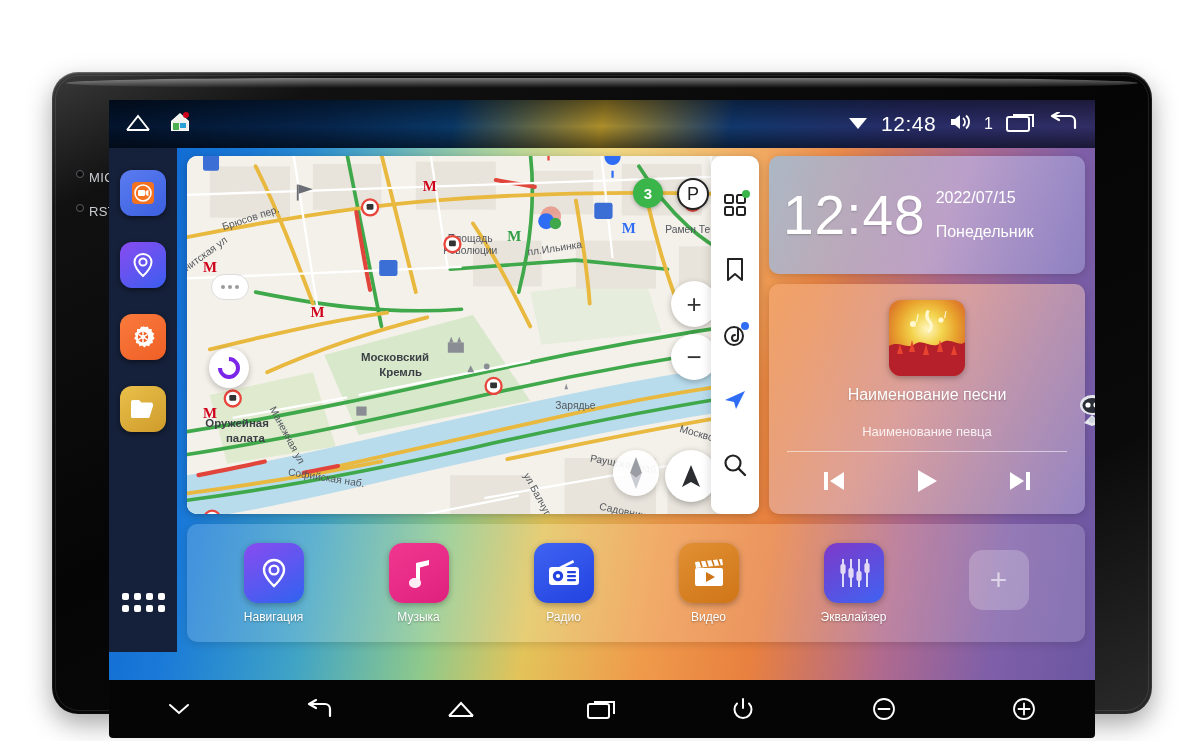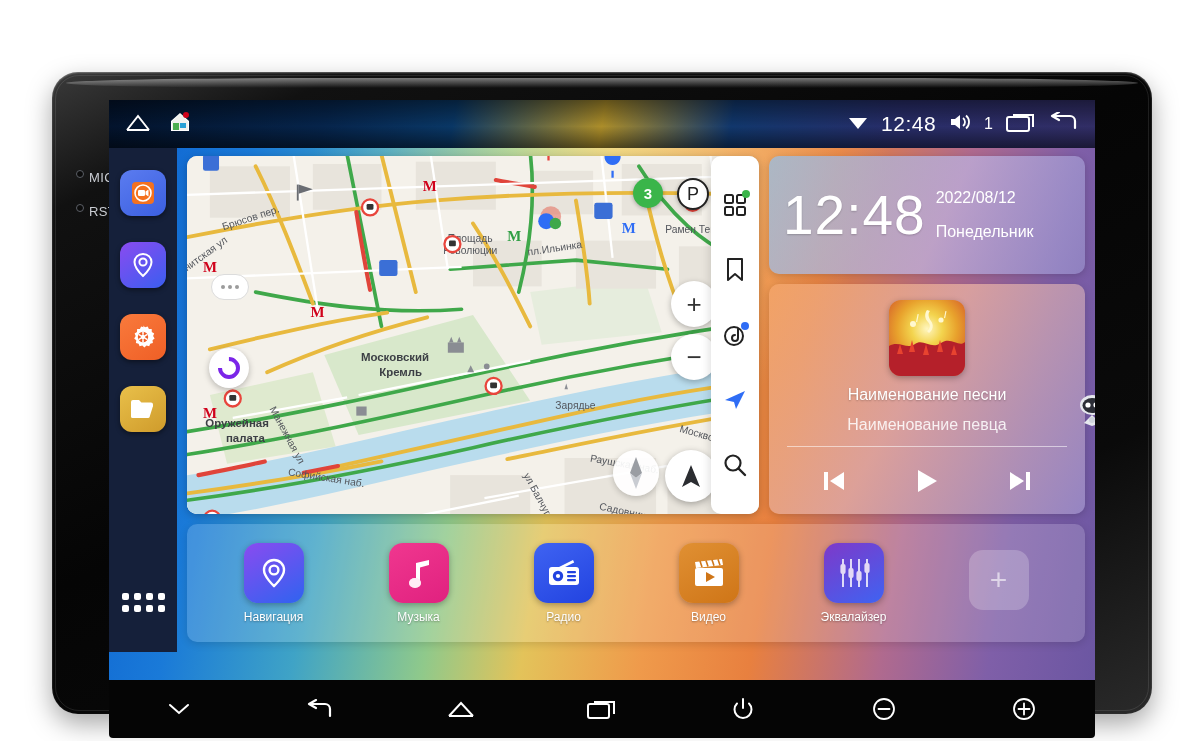--- a/index.html
+++ b/index.html
@@ -197,21 +197,21 @@
     background:linear-gradient(120deg,rgba(243,164,104,.85),rgba(224,168,160,.85) 45%,rgba(155,140,200,.85));
     display:flex; flex-direction:column; align-items:center;
     padding:16px 18px 12px; color:#fff;
     box-shadow:0 2px 8px rgba(0,0,0,.18);
   }
   #album-art{
     width:76px;height:76px;border-radius:12px; overflow:hidden;
     box-shadow:0 2px 6px rgba(0,0,0,.3); flex:0 0 auto;
   }
   #song-title{ margin-top:10px; font-size:16px; text-shadow:0 1px 2px rgba(0,0,0,.25);}
-  #song-artist{ margin-top:12px; font-size:16px; color:rgba(255,255,255,.85);}
+  #song-artist{ margin-top:20px; font-size:13px; color:rgba(255,255,255,.85);}
   #music-div{ width:100%; height:1px; background:rgba(255,255,255,.55); margin:12px 0 0;}
   #music-controls{ margin-top:auto; width:100%; display:flex; justify-content:space-around; align-items:center; padding-bottom:4px;}
   .mc-btn{ width:34px;height:34px; display:flex;align-items:center;justify-content:center;}
 
   
   #robot{
     position:absolute; right:-16px; top:244px; width:38px;height:38px; z-index:6;
   }
 
   
@@ -568,21 +568,21 @@
                   <path d="M15.5 15.5 L22 22" stroke="#222" stroke-width="2.4" stroke-linecap="round"></path>
                 </svg>
               </div>
             </div>
           </div>
 
           <div id="widgets">
             <div id="clockcard">
               <div id="clock-time">12:48</div>
               <div id="clock-right">
-                <div id="clock-date">2022/08/12</div>
+                <div id="clock-date">2022/07/15</div>
                 <div id="clock-day">Понедельник</div>
               </div>
             </div>
 
             <div id="musiccard">
               <div id="album-art">
                 <svg width="76" height="76" viewBox="0 0 76 76">
                   <defs>
                     <radialGradient id="gart" cx="50%" cy="38%" r="72%">
                       <stop offset="0%" stop-color="#fff6c0"></stop>

